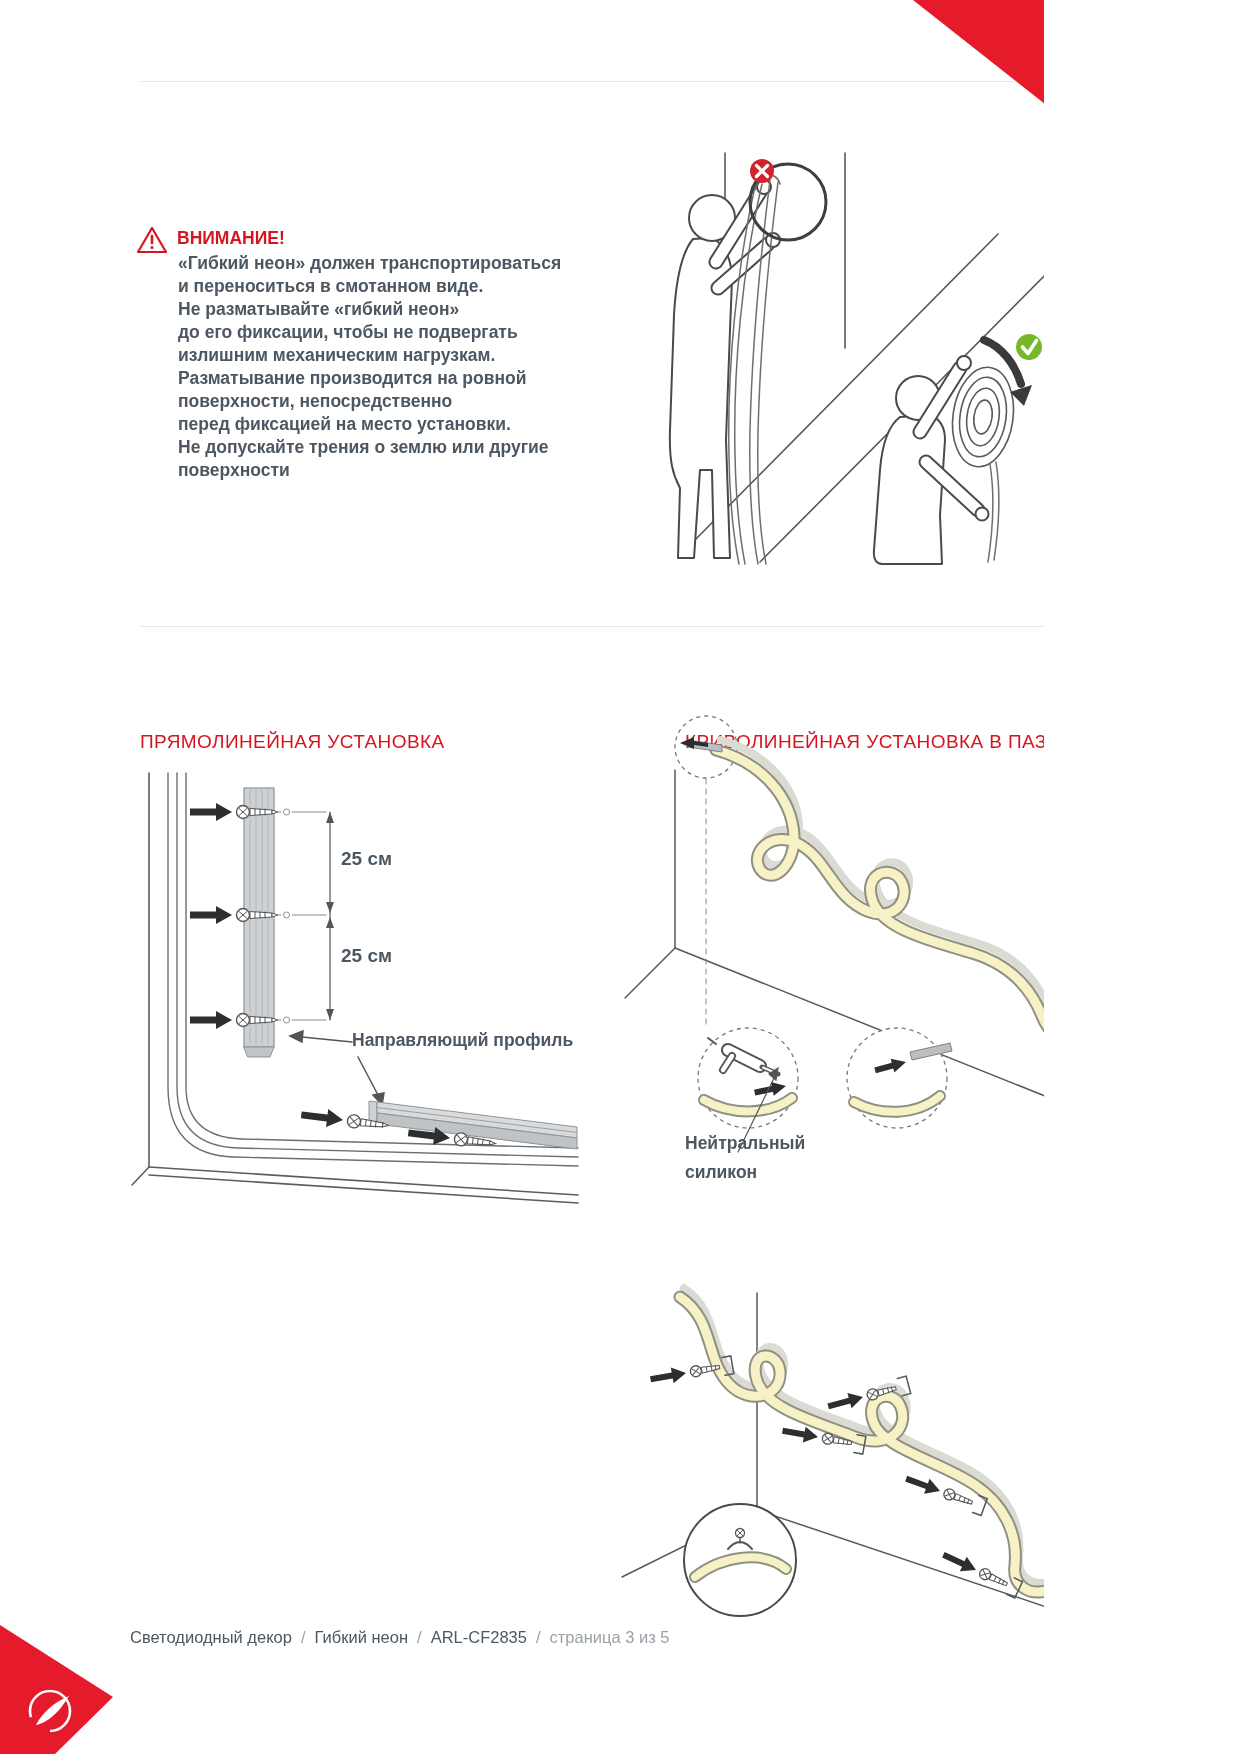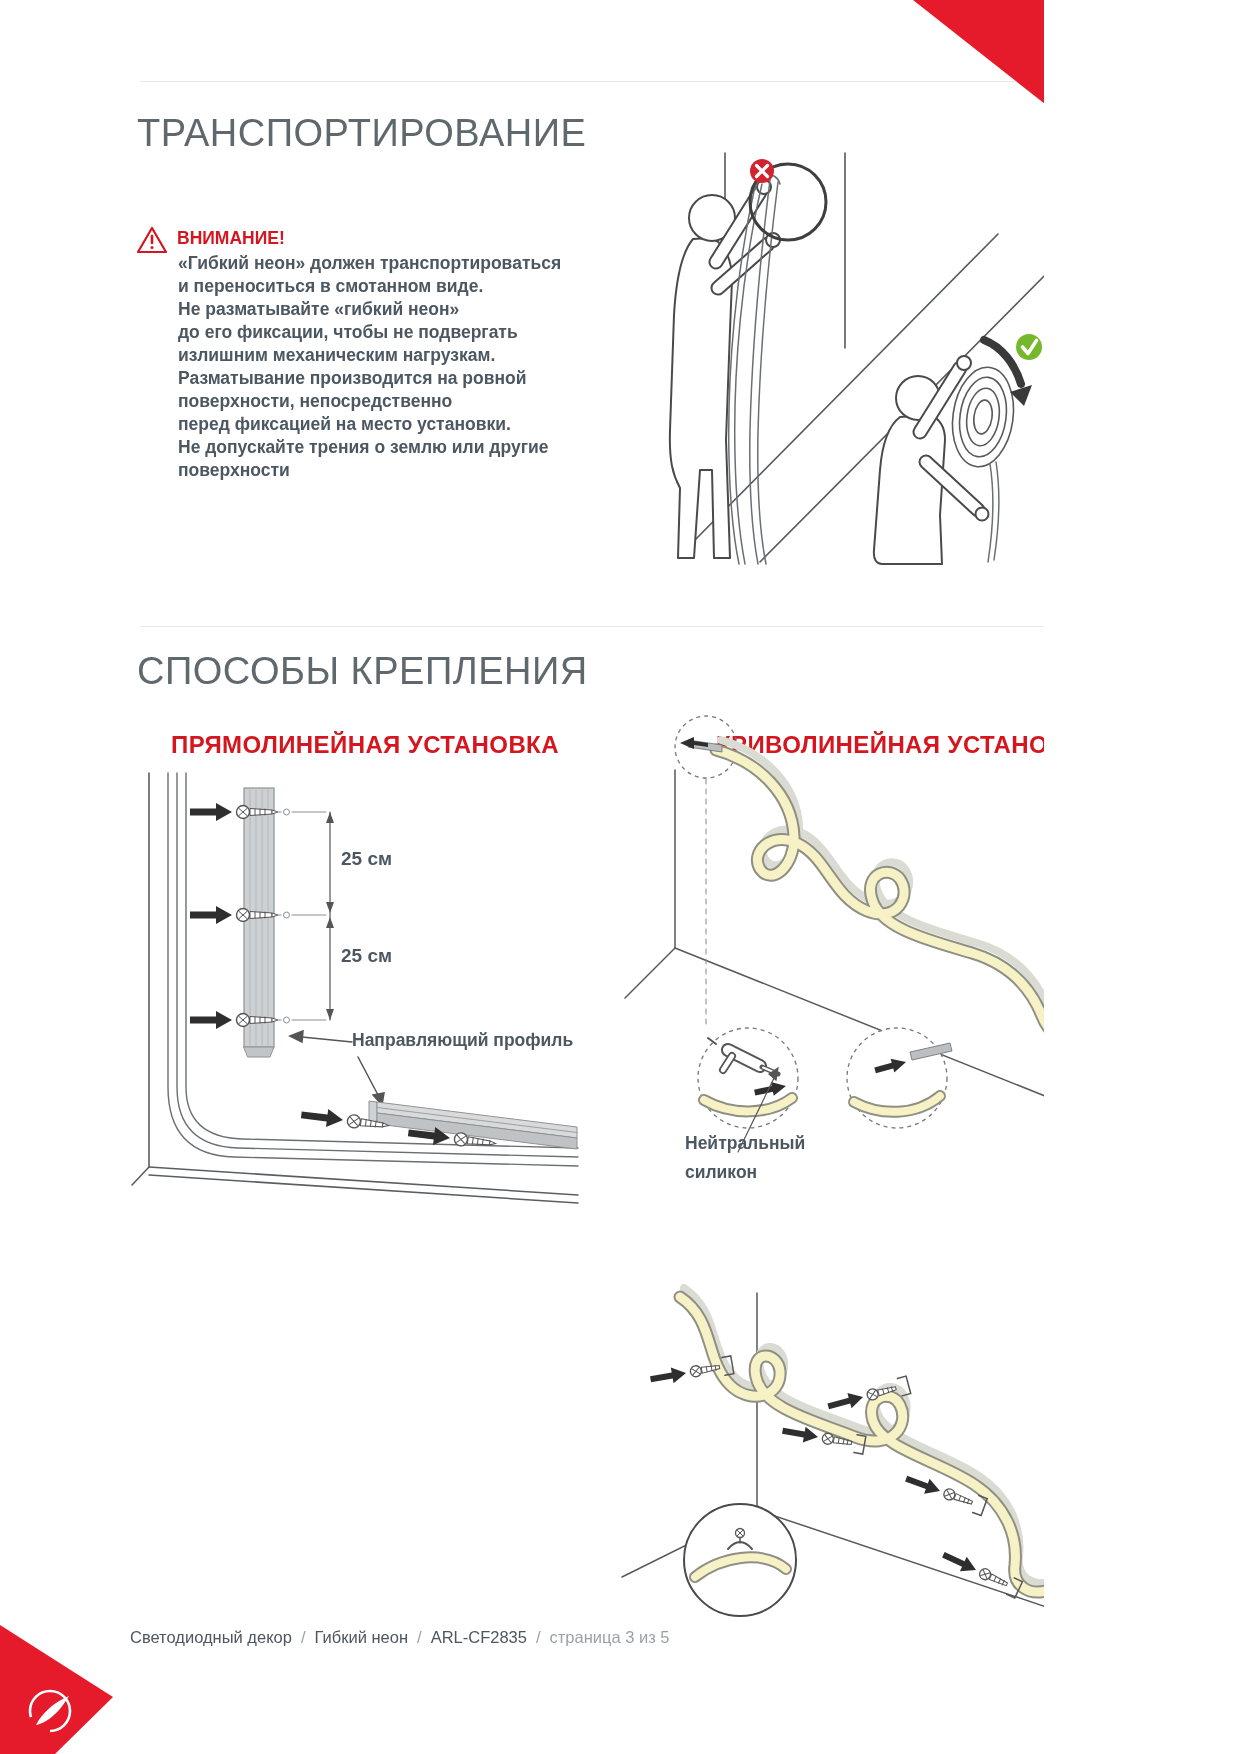--- a/index.html
+++ b/index.html
@@ -1,20 +1,20 @@
 <!DOCTYPE html>
 <html><head>
 <meta charset="utf-8">
 <style>
   html,body{margin:0;padding:0;background:#fff;}
   .page{position:relative;width:1044px;height:1754px;background:#fff;overflow:hidden;
         font-family:"Liberation Sans","DejaVu Sans",sans-serif;color:#4c5761;}
   .rule{position:absolute;height:1px;background:#e5e7e8;}
   .doc-title{position:absolute;font-size:38px;font-weight:400;color:#5f686d;letter-spacing:.5px;white-space:nowrap;}
-  .red-sub{position:absolute;font-size:24px;font-weight:bold;color:#d6161f;letter-spacing:.4px;white-space:nowrap;margin-left:31px;}
+  .red-sub{position:absolute;font-size:19px;font-weight:normal;color:#d6161f;letter-spacing:.4px;white-space:nowrap;}
   .warn-title{position:absolute;font-size:17.5px;font-weight:bold;color:#d6161f;}
   .warn-text{position:absolute;width:420px;font-size:17.5px;font-weight:bold;color:#4c5761;
              line-height:23px;white-space:pre-line;}
   .dim-label{position:absolute;font-size:19px;font-weight:bold;color:#4c5761;white-space:nowrap;}
   .note-text{position:absolute;font-size:17.5px;color:#9ba2a7;line-height:28px;white-space:pre-line;}
   .bold-label{position:absolute;font-size:17.5px;font-weight:bold;color:#4c5761;line-height:29px;white-space:pre-line;}
   .brand-text{position:absolute;left:1076px;top:70px;font-size:30px;font-weight:bold;font-style:italic;
               color:#fff;letter-spacing:.5px;}
   .brand-text sup{font-size:11px;}
   .bc{position:absolute;left:130px;top:1628px;font-size:16.5px;white-space:nowrap;}
@@ -35,21 +35,20 @@
     <g>
       <circle cx="255" cy="48" r="25" fill="none" stroke="#fff" stroke-width="3" pathLength="100" stroke-dasharray="80 20" stroke-dashoffset="55"></circle>
       <path d="M 236 66 C 243 52 255 40 274 32 C 266 44 259 54 247 61 C 243 63.5 239 65 236 66 Z" fill="#fff"></path>
       <path d="M 226 74 C 230 68 234 64 238 61" stroke="#fff" stroke-width="2.5" fill="none" stroke-linecap="round"></path>
     </g>
   </svg>
   <div class="brand-text"><span>arlight</span><sup>®</sup></div>
 
   <div class="rule" style="left:140px;top:81px;width:875px;"></div>
 
-  <div class="doc-title" style="left:137px;top:112px;">ТРАНСПОРТИРОВАНИЕ</div>
 
   <svg style="left:136px;top:226px;" width="32" height="29" viewBox="0 0 32 29">
     <path d="M16 2 L30 26 H2 Z" fill="none" stroke="#d6161f" stroke-width="2.2" stroke-linejoin="round"></path>
     <line x1="16" y1="10" x2="16" y2="17" stroke="#d6161f" stroke-width="2.6" stroke-linecap="round"></line>
     <circle cx="16" cy="21.5" r="1.5" fill="#d6161f"></circle>
   </svg>
   <div class="warn-title" style="left:177px;top:228px;">ВНИМАНИЕ!</div>
   <div class="warn-text" style="left:178px;top:252px;">«Гибкий неон» должен транспортироваться
 и переноситься в смотанном виде.
 Не разматывайте «гибкий неон»
@@ -115,21 +114,20 @@
     <path d="M 394 210 C 412 217 425 234 431 254" stroke="#3a3a3a" stroke-width="8" fill="none"></path>
     <polygon points="434,276 442,255 420,262" fill="#3a3a3a"></polygon>
     <g>
       <circle cx="439" cy="217" r="13" fill="#76b82a"></circle>
       <path d="M 432.5 217 L 438 223.5 L 446.5 210.5" stroke="#fff" stroke-width="3.6" fill="none" stroke-linecap="round" stroke-linejoin="round"></path>
     </g>
   </svg>
 
   <div class="rule" style="left:140px;top:626px;width:960px;"></div>
 
-  <div class="doc-title" style="left:137px;top:650px;">СПОСОБЫ КРЕПЛЕНИЯ</div>
 
   <div class="red-sub" style="left:140px;top:731px;">ПРЯМОЛИНЕЙНАЯ УСТАНОВКА</div>
   <div class="red-sub" style="left:685px;top:731px;">КРИВОЛИНЕЙНАЯ УСТАНОВКА В ПАЗ</div>
 
   <svg class="lineart" style="left:130px;top:765px;" width="460" height="445" viewBox="0 0 460 445">
     <defs>
       <g id="screwGlyph">
         <polygon points="-42,-3.5 -16,-3.5 -16,-9 0,0 -16,9 -16,3.5 -42,3.5" fill="#2e2e2e"></polygon>
         <circle cx="11" cy="0" r="6.5" fill="#fff" stroke="#555" stroke-width="1.4"></circle>
         <line x1="7" y1="-3.5" x2="15" y2="3.5" stroke="#555" stroke-width="1"></line>

